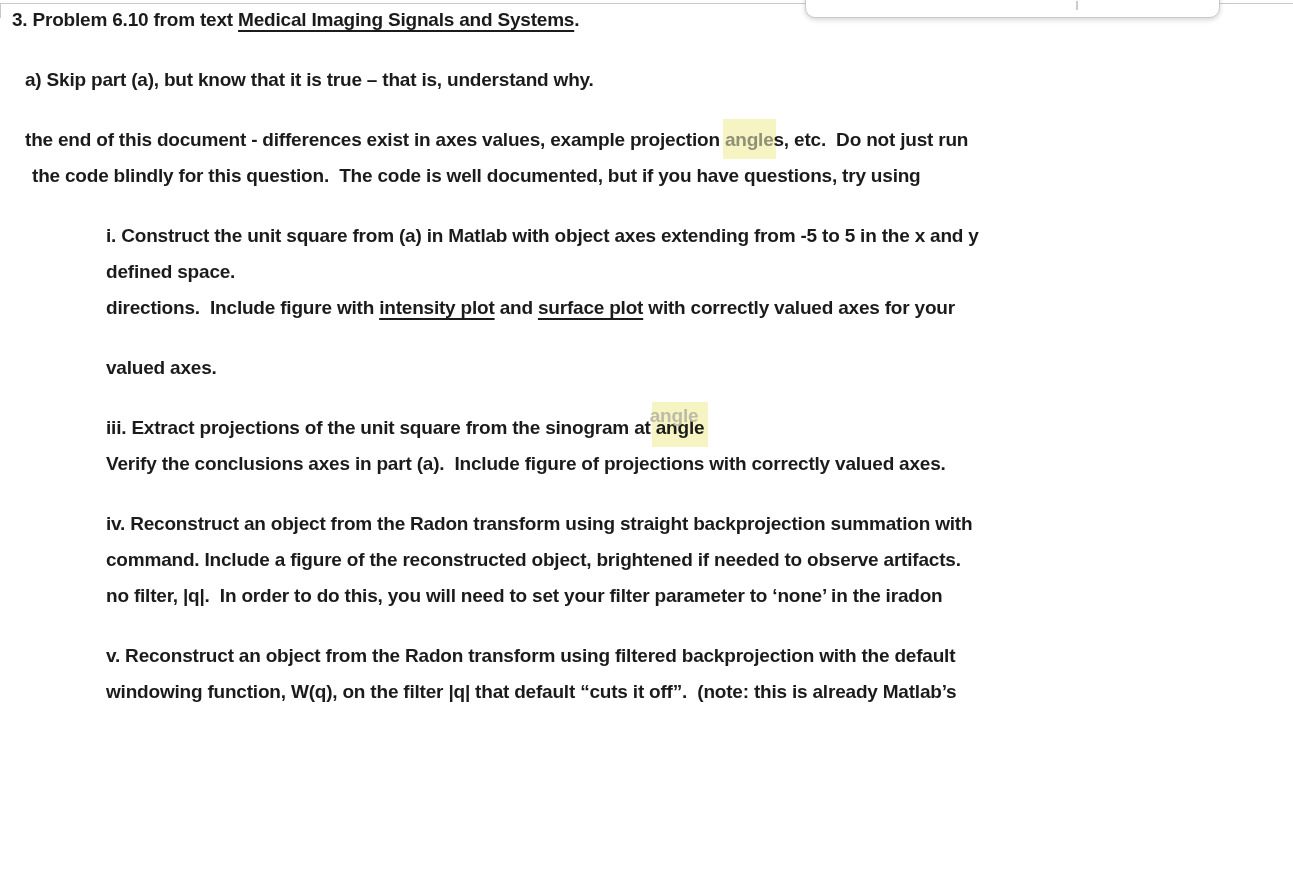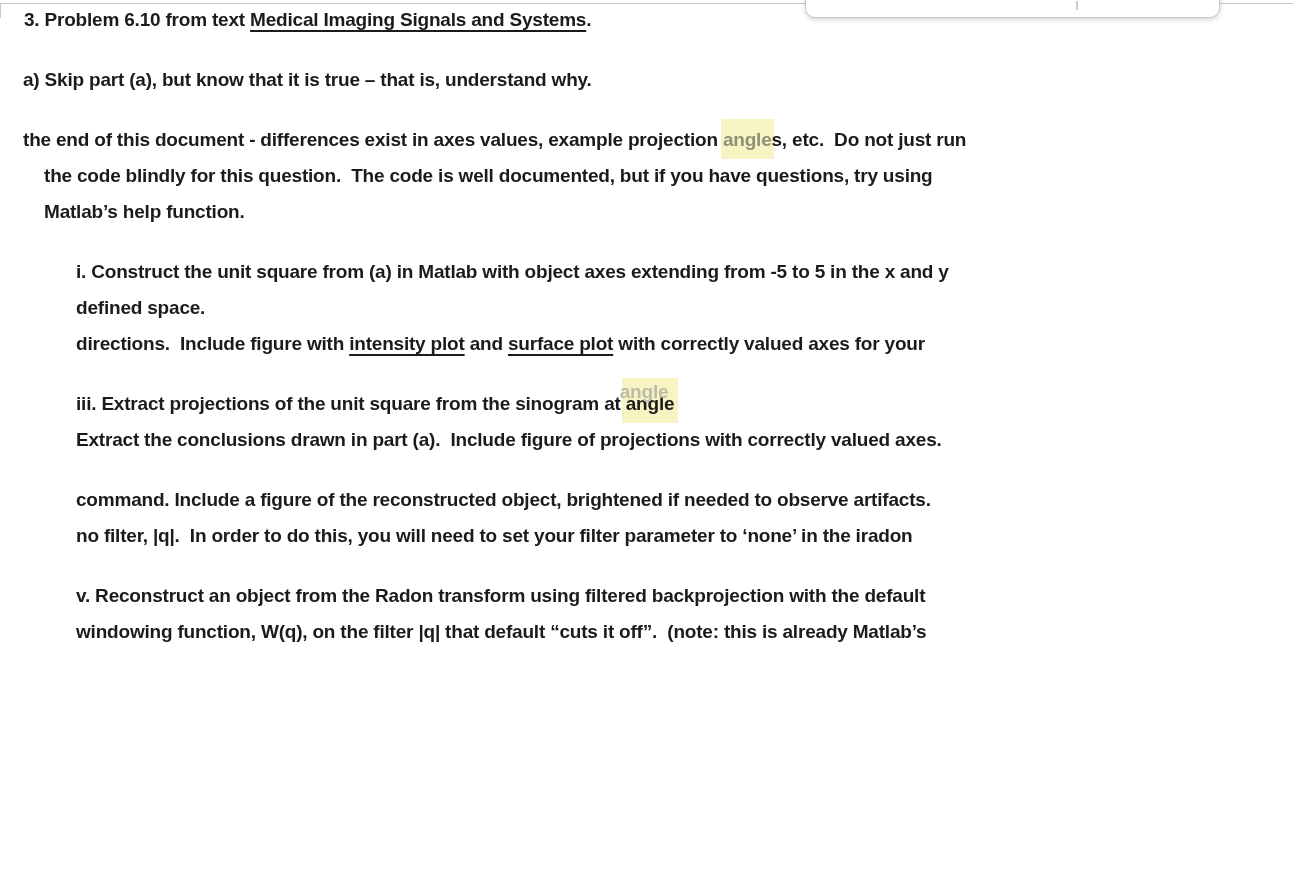--- a/index.html
+++ b/index.html
@@ -63,27 +63,27 @@
     position: absolute;
     top: 2px;
     left: 0;
     width: 1293px;
     font-size: 19px;
     font-weight: bold;
     line-height: 36px;
     letter-spacing: -0.2px;
     z-index: 0;
   }
-  .para { margin: 0 0 24px 12px; }
+  .para { margin: 0 0 24px 0; }
   .line { white-space: pre; }
 
   .para.h1 .line { padding-left: 12px; }
   .para.p  .line { padding-left: 32px; }
-  .para.p  .line:first-child { padding-left: 11px; }
-  .para.i  .line { padding-left: 64px; }
+  .para.p  .line:first-child { padding-left: 25px; }
+  .para.i  .line { padding-left: 106px; }
 
   .u {
     text-decoration: underline;
     text-decoration-thickness: 2px;
     text-underline-offset: 4px;
   }
 
   
   .hl {
     display: inline-block;
@@ -122,34 +122,35 @@
 <div class="doc" id="doc">
     <div class="para h1">
       <div class="line"><span>3. Problem 6.10 from text </span><span class="u">Medical Imaging Signals and Systems</span><span>.</span></div>
     </div>
     <div class="para p">
       <div class="line"><span>a) Skip part (a), but know that it is true – that is, understand why.</span></div>
     </div>
     <div class="para p">
       <div class="line"><span>the end of this document - differences exist in axes values, example projection </span><span class="hl">angle</span><span>s, etc.  Do not just run</span></div>
       <div class="line"><span>the code blindly for this question.  The code is well documented, but if you have questions, try using</span></div>
-      <div class="line"><span>Matlab’s help function.</span></div>
     </div>
     <div class="para i">
       <div class="line"><span>i. Construct the unit square from (a) in Matlab with object axes extending from -5 to 5 in the x and y</span></div>
       <div class="line"><span>defined space.</span></div>
       <div class="line"><span>directions.  Include figure with </span><span class="u">intensity plot</span><span> and </span><span class="u">surface plot</span><span> with correctly valued axes for your</span></div>
     </div>
     <div class="para i">
+      <div class="line"><span>valued axes.</span></div>
     </div>
     <div class="para i">
       <div class="line"><span>iii. Extract projections of the unit square from the sinogram at </span><span class="hlg">angle<span class="ghost">angle</span></span></div>
-      <div class="line"><span>Extract the conclusions drawn in part (a).  Include figure of projections with correctly valued axes.</span></div>
+      <div class="line"><span>Verify the conclusions axes in part (a).  Include figure of projections with correctly valued axes.</span></div>
     </div>
     <div class="para i">
+      <div class="line"><span>iv. Reconstruct an object from the Radon transform using straight backprojection summation with</span></div>
       <div class="line"><span>command. Include a figure of the reconstructed object, brightened if needed to observe artifacts.</span></div>
       <div class="line"><span>no filter, |q|.  In order to do this, you will need to set your filter parameter to ‘none’ in the iradon</span></div>
     </div>
     <div class="para i">
       <div class="line"><span>v. Reconstruct an object from the Radon transform using filtered backprojection with the default</span></div>
       <div class="line"><span>windowing function, W(q), on the filter |q| that default “cuts it off”.  (note: this is already Matlab’s</span></div>
     </div>
   </div>
 
 </body></html>

